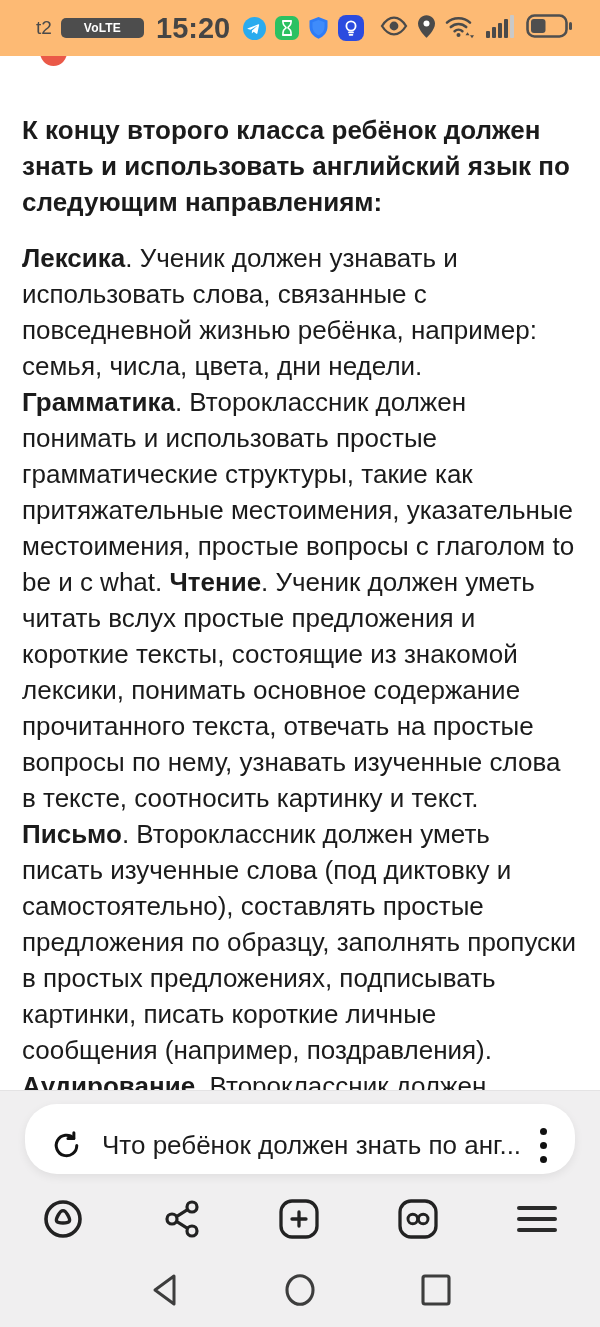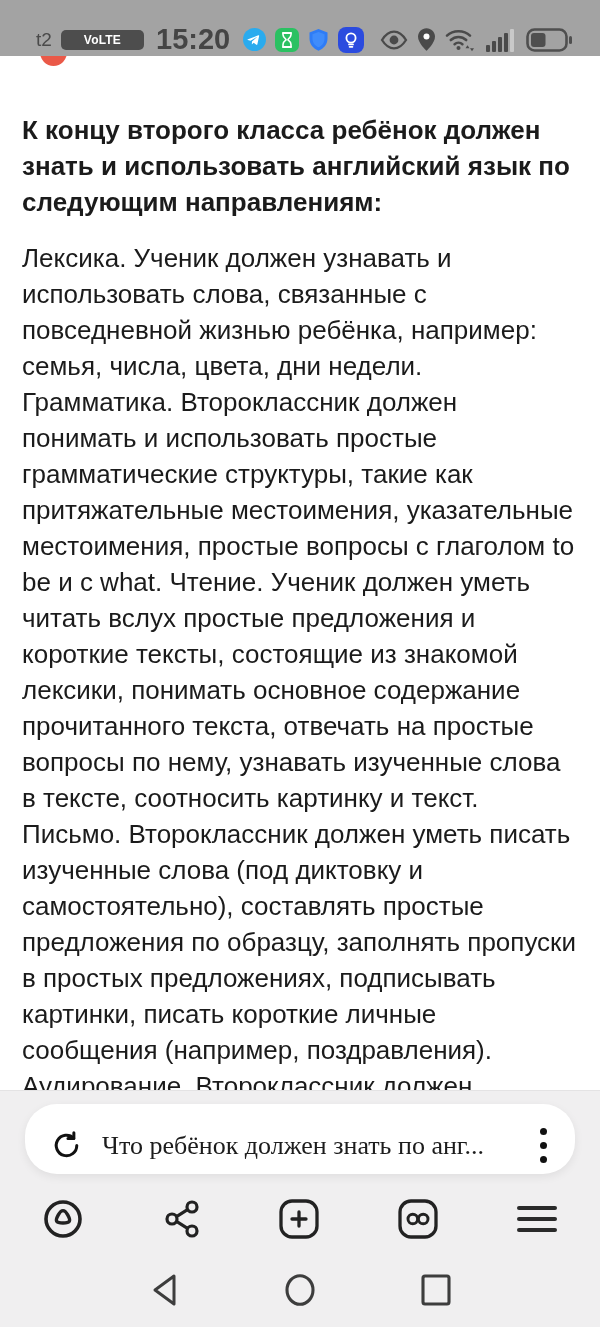--- a/index.html
+++ b/index.html
@@ -4,22 +4,22 @@
 <style>
   * { margin:0; padding:0; box-sizing:border-box; }
   html,body { background:#cfcfcf; }
   .screen{
     position:relative; width:600px; height:1327px; margin:0 auto;
     background:#ffffff; overflow:hidden;
     font-family:"Liberation Sans", sans-serif; color:#1c1c1c;
   }
   
   .statusbar{
-    height:56px; display:flex; align-items:flex-end;
-    padding:0 44px 0 36px; background:#a3a3a3;gap:16px;
+    height:56px; display:flex; align-items:center;
+    padding:0 44px 0 36px; background:#fdba74;gap:16px;
   }
   .sb-left{ display:flex; align-items:center; gap:9px; }
   .sb-carrier{ font-size:19px; color:#4a4a4a; }
   .sb-volte{
     background:#4d4d4d; color:#fff; font-size:12px; font-weight:bold;
     padding:3px 23px; border-radius:5px; letter-spacing:.2px;
   }
   .sb-time{ font-size:29px; font-weight:700; color:#454545; margin:0 4px 0 3px; }
   .sb-appicon{ display:flex; align-items:center; }
   .sb-right{ margin-left:auto; display:flex; align-items:center; gap:10px; }
@@ -27,31 +27,30 @@
   .content{
     position:relative; height:1034px; overflow:hidden; padding:34px 22px 14px;
     background:#fff;
   }
   .avatar-sliver{
     position:absolute; left:40px; top:-18px; width:27px; height:28px;
     border-radius:50%; background:#ea5948;
   }
   .article{ font-size:26px; line-height:36px; color:#1b1b1b; }
   .article h2{ font-size:26px; line-height:36px; font-weight:bold; margin:22px 0 20px; }
-  .article p b{ font-weight:normal; }
+  .article p b{ font-weight:bold; }
   
   .dock{
     position:absolute; left:0; bottom:0; width:600px; height:237px;
     background:#f0eff0; border-top:1px solid #e4e3e4;
   }
   .omnibox{
     margin:13px 25px 0; height:70px; background:#ffffff; border-radius:32px;
     display:flex; align-items:center; padding:13px 24px 0 26px;
     box-shadow:0 3px 10px rgba(0,0,0,.07);
-    font-family:Liberation Serif, serif;
   }
   .omni-query{
     flex:1; margin-left:20px; font-size:26px; color:#1c1c1c;
     white-space:nowrap; overflow:hidden;
   }
   .kebab{ display:flex; flex-direction:column; gap:7px; padding:6px 4px; }
   .kebab i{ width:7px; height:7px; border-radius:50%; background:#111; }
   
   .toolbar{
     margin-top:12px; height:66px; display:flex; align-items:center;

